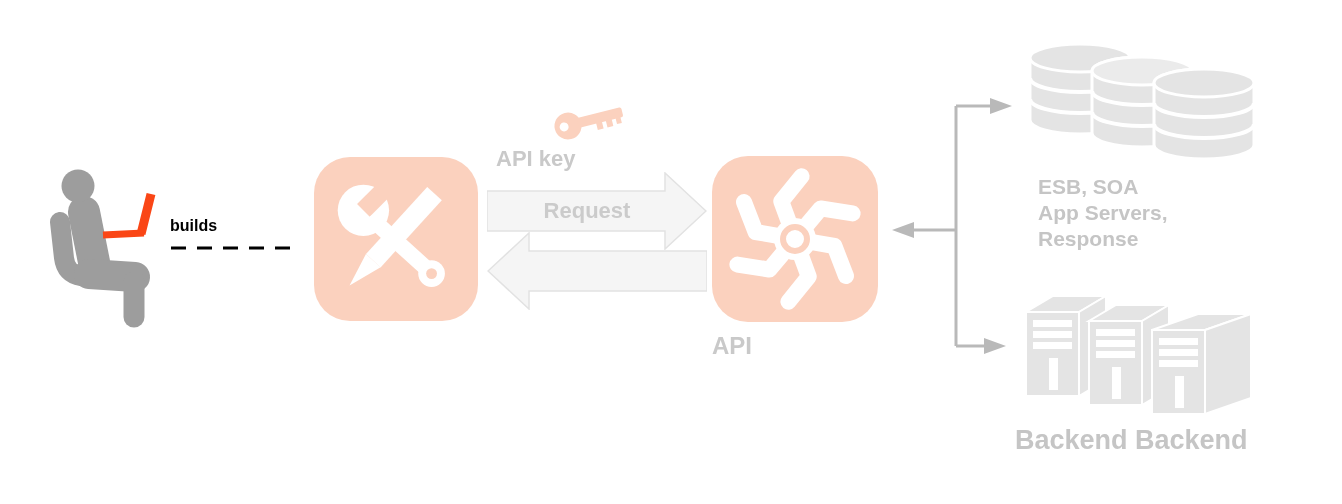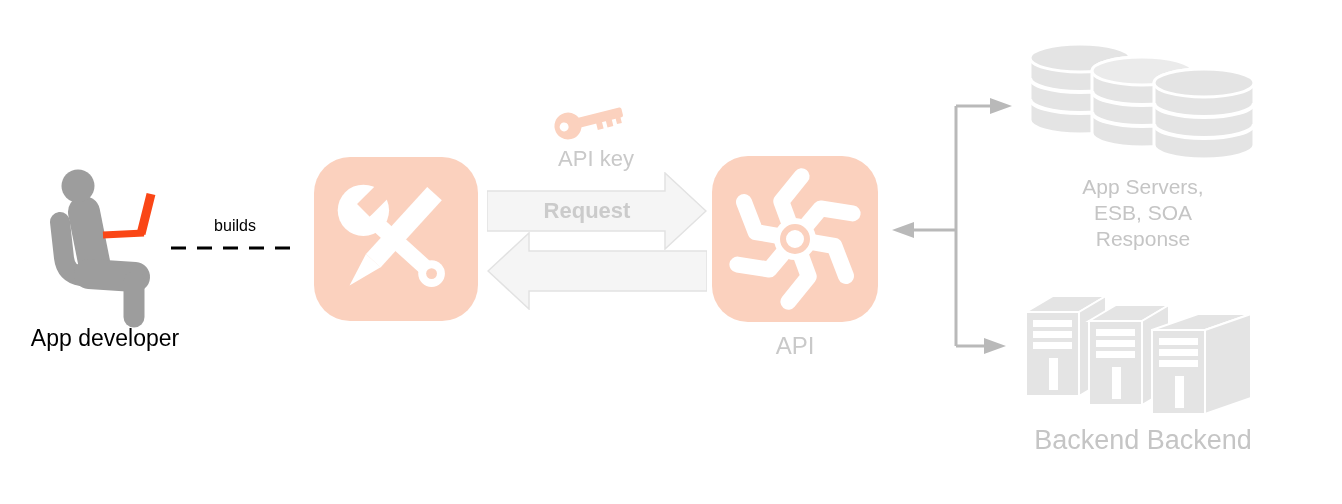--- a/index.html
+++ b/index.html
@@ -15,21 +15,21 @@
     --connector_gray:#B9B9B9;
     --text_black:#000000;
   }
   html,body{margin:0;padding:0;background:#fff;}
   .canvas{
     position:relative;width:1342px;height:504px;background:#fff;
     font-family:"Liberation Sans",sans-serif;overflow:hidden;
   }
   .abs{position:absolute;}
   .icon-card{position:absolute;border-radius:36px;background:var(--salmon);}
-  .lbl{position:absolute;font-weight:normal;text-align:center;line-height:1.15;}
+  .lbl{position:absolute;font-weight:bold;line-height:1.15;}
   .lbl-black{color:var(--text_black);}
   .lbl-gray{color:var(--label_gray);}
   .lbl-rgray{color:var(--right_text_gray);}
   .arrow-label{
     position:absolute;display:flex;align-items:center;justify-content:center;
     font-weight:bold;color:var(--arrow_text);font-size:22px;pointer-events:none;
   }
   svg{display:block;}
 </style>
 </head>
@@ -44,21 +44,20 @@
       <line x1="44" y1="112" x2="90" y2="115" stroke-width="30"></line>
       <line x1="89" y1="120" x2="89" y2="155" stroke-width="21"></line>
     </g>
     <circle cx="33" cy="24" r="16.5" fill="var(--person_gray)"></circle>
     <g fill="none" stroke="var(--orange)">
       <line x1="58" y1="73" x2="99" y2="71" stroke-width="7"></line>
       <line x1="96" y1="72" x2="106" y2="32" stroke-width="9"></line>
     </g>
   </svg>
 
-  <div class="lbl lbl-black abs" style="left:15px;top:325px;width:180px;font-size:23px">App developer</div>
 
   <div class="lbl lbl-black abs" style="left:170px;top:217px;width:130px;font-size:16px">builds</div>
 
   <div class="icon-card" style="left:314px;top:157px;width:164px;height:164px">
     <svg width="164" height="164" viewBox="0 0 166 166">
       <g>
         <circle cx="50" cy="54" r="26" fill="#fff"></circle>
         <polygon points="56.4,60.4 90.4,26.4 77.6,13.6 43.6,47.6" fill="var(--salmon)"></polygon>
         <line x1="62" y1="66" x2="114" y2="113" stroke="#fff" stroke-width="16" stroke-linecap="round"></line>
         <circle cx="119" cy="118" r="13.5" fill="#fff"></circle>
@@ -122,22 +121,22 @@
       <ellipse cx="129" cy="33" rx="50" ry="14" fill="#EBEBEB" stroke="#fff" stroke-width="3"></ellipse>
     </g>
     <g>
       <path d="M141,45 A50,14 0 0 1 241,45 L241,107 A50,14 0 0 1 141,107 Z" fill="var(--right_icon_gray)" stroke="#fff" stroke-width="3"></path>
       <path d="M141,65 A50,14 0 0 0 241,65" fill="none" stroke="#fff" stroke-width="4"></path>
       <path d="M141,86 A50,14 0 0 0 241,86" fill="none" stroke="#fff" stroke-width="4"></path>
       <ellipse cx="191" cy="45" rx="50" ry="14" fill="var(--right_icon_gray)" stroke="#fff" stroke-width="3"></ellipse>
     </g>
   </svg>
   <div class="lbl lbl-rgray abs" style="left:1038px;top:174px;width:210px;font-size:21px;line-height:26px">
+    <div>ESB, SOA</div>
     <div>App Servers,</div>
-    <div>ESB, SOA</div>
     <div>Response</div>
   </div>
 
   <svg class="abs" style="left:1018px;top:280px" width="250" height="140" viewBox="0 0 250 140">
     <g transform="translate(8,16)" fill="var(--right_icon_gray)" stroke="#fff" stroke-width="2">
       <polygon points="0,16 53,16 80,0 27,0"></polygon>
       <polygon points="53,16 80,0 80,84 53,100"></polygon>
       <rect x="0" y="16" width="53" height="84"></rect>
       <g fill="#fff" stroke="none">
         <rect x="7" y="24" width="39" height="7"></rect>

